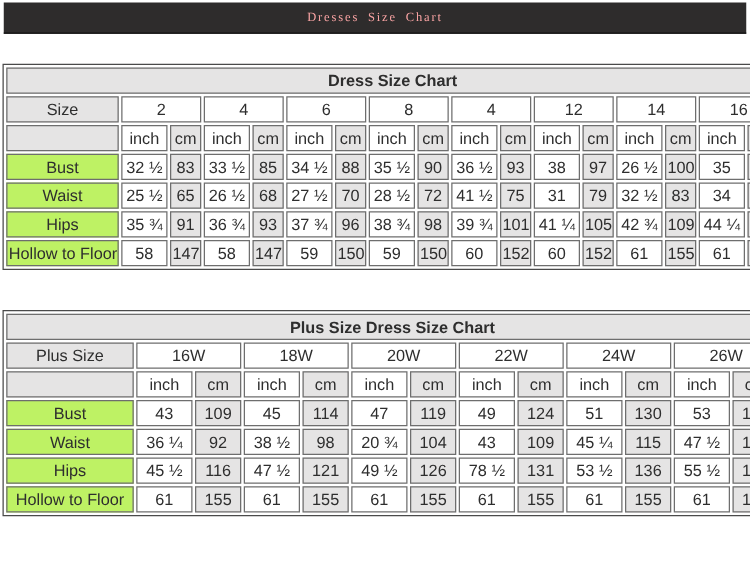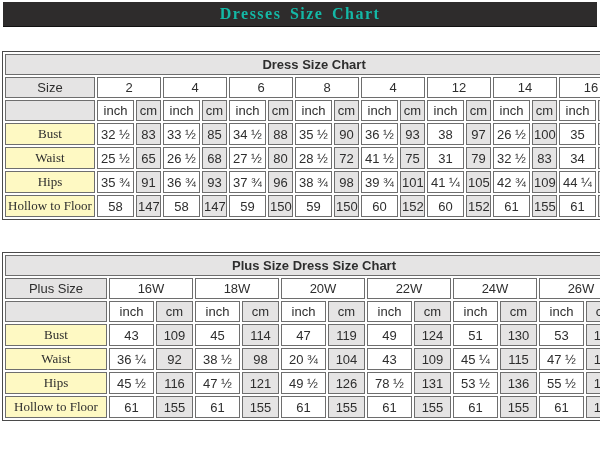--- a/index.html
+++ b/index.html
@@ -10,24 +10,24 @@
     overflow: hidden;
   }
   .topbar {
     margin: 2px 3px 0 3px;
     height: 25px;
     background: #2e2c2c;
     border-bottom: 1px solid #111;
     display: flex; align-items: center; justify-content: center;
   }
   .topbar-title {
-    color: #14b8a6;
+    color: #fca5a5;
     font-family: "Liberation Serif", serif;
-    font-weight: bold;
-    font-size: 16px;
+    font-weight: normal;
+    font-size: 10px;
     letter-spacing: 1.5px;
     word-spacing: 3px;
   }
   table.size-chart {
     border-collapse: separate;
     border-spacing: 2px;
     background: #ffffff;
     border: 1px solid #4a4a4a;
     table-layout: fixed;
     width: 596px;
@@ -47,21 +47,21 @@
   td.title-cell {
     background: #e5e4e4;
     font-weight: bold;
     font-size: 15px;
     height: 36px;
     padding: 9px 0;
   }
   td.c-gray  { background: #e5e4e4; }
   td.c-white { background: #ffffff; }
   td.c-size  { background: #ffffff; height: 23px; }
-  td.c-rowlabel { background: #fef9c3; font-family: Liberation Serif, serif; }
+  td.c-rowlabel { background: #bef264; }
   .gap1 { height: 24px; }
   .gap2 { height: 32px; }
 </style>
 </head>
 <body>
 
 <div class="topbar">
   <span class="topbar-title">Dresses Size Chart</span>
 </div>
 
@@ -140,21 +140,21 @@
         <td class="c-white">35</td>
         <td class="c-gray">104</td>
       </tr>
       <tr>
         <td class="c-rowlabel">Waist</td>
         <td class="c-white">25 ½</td>
         <td class="c-gray">65</td>
         <td class="c-white">26 ½</td>
         <td class="c-gray">68</td>
         <td class="c-white">27 ½</td>
-        <td class="c-gray">80</td>
+        <td class="c-gray">70</td>
         <td class="c-white">28 ½</td>
         <td class="c-gray">72</td>
         <td class="c-white">41 ½</td>
         <td class="c-gray">75</td>
         <td class="c-white">31</td>
         <td class="c-gray">79</td>
         <td class="c-white">32 ½</td>
         <td class="c-gray">83</td>
         <td class="c-white">34</td>
         <td class="c-gray">86</td>

